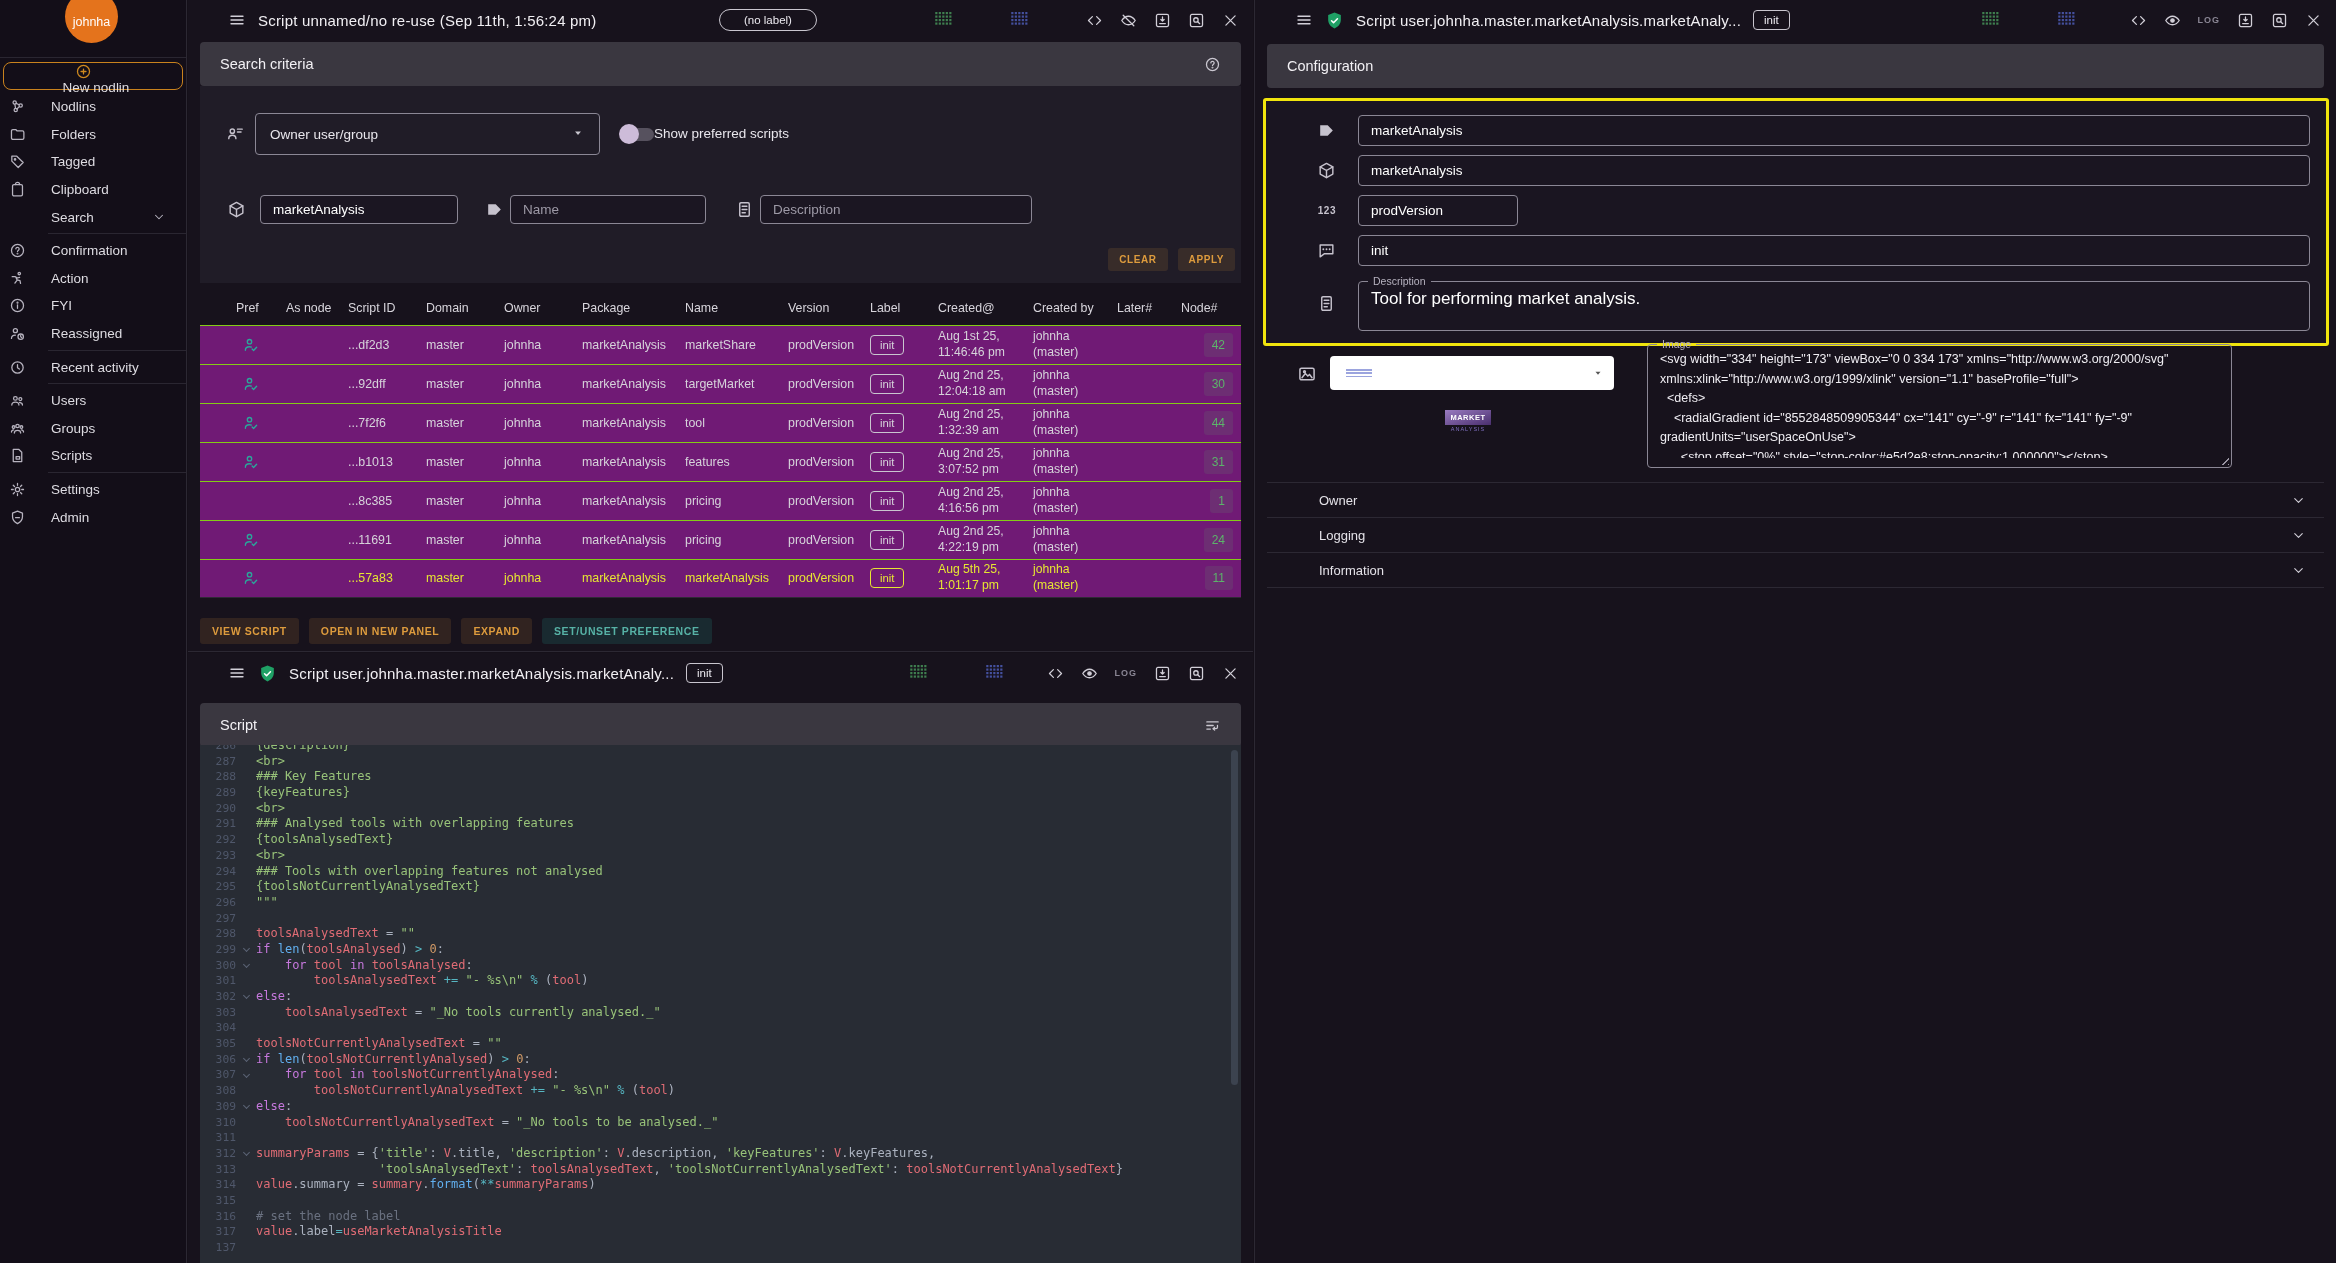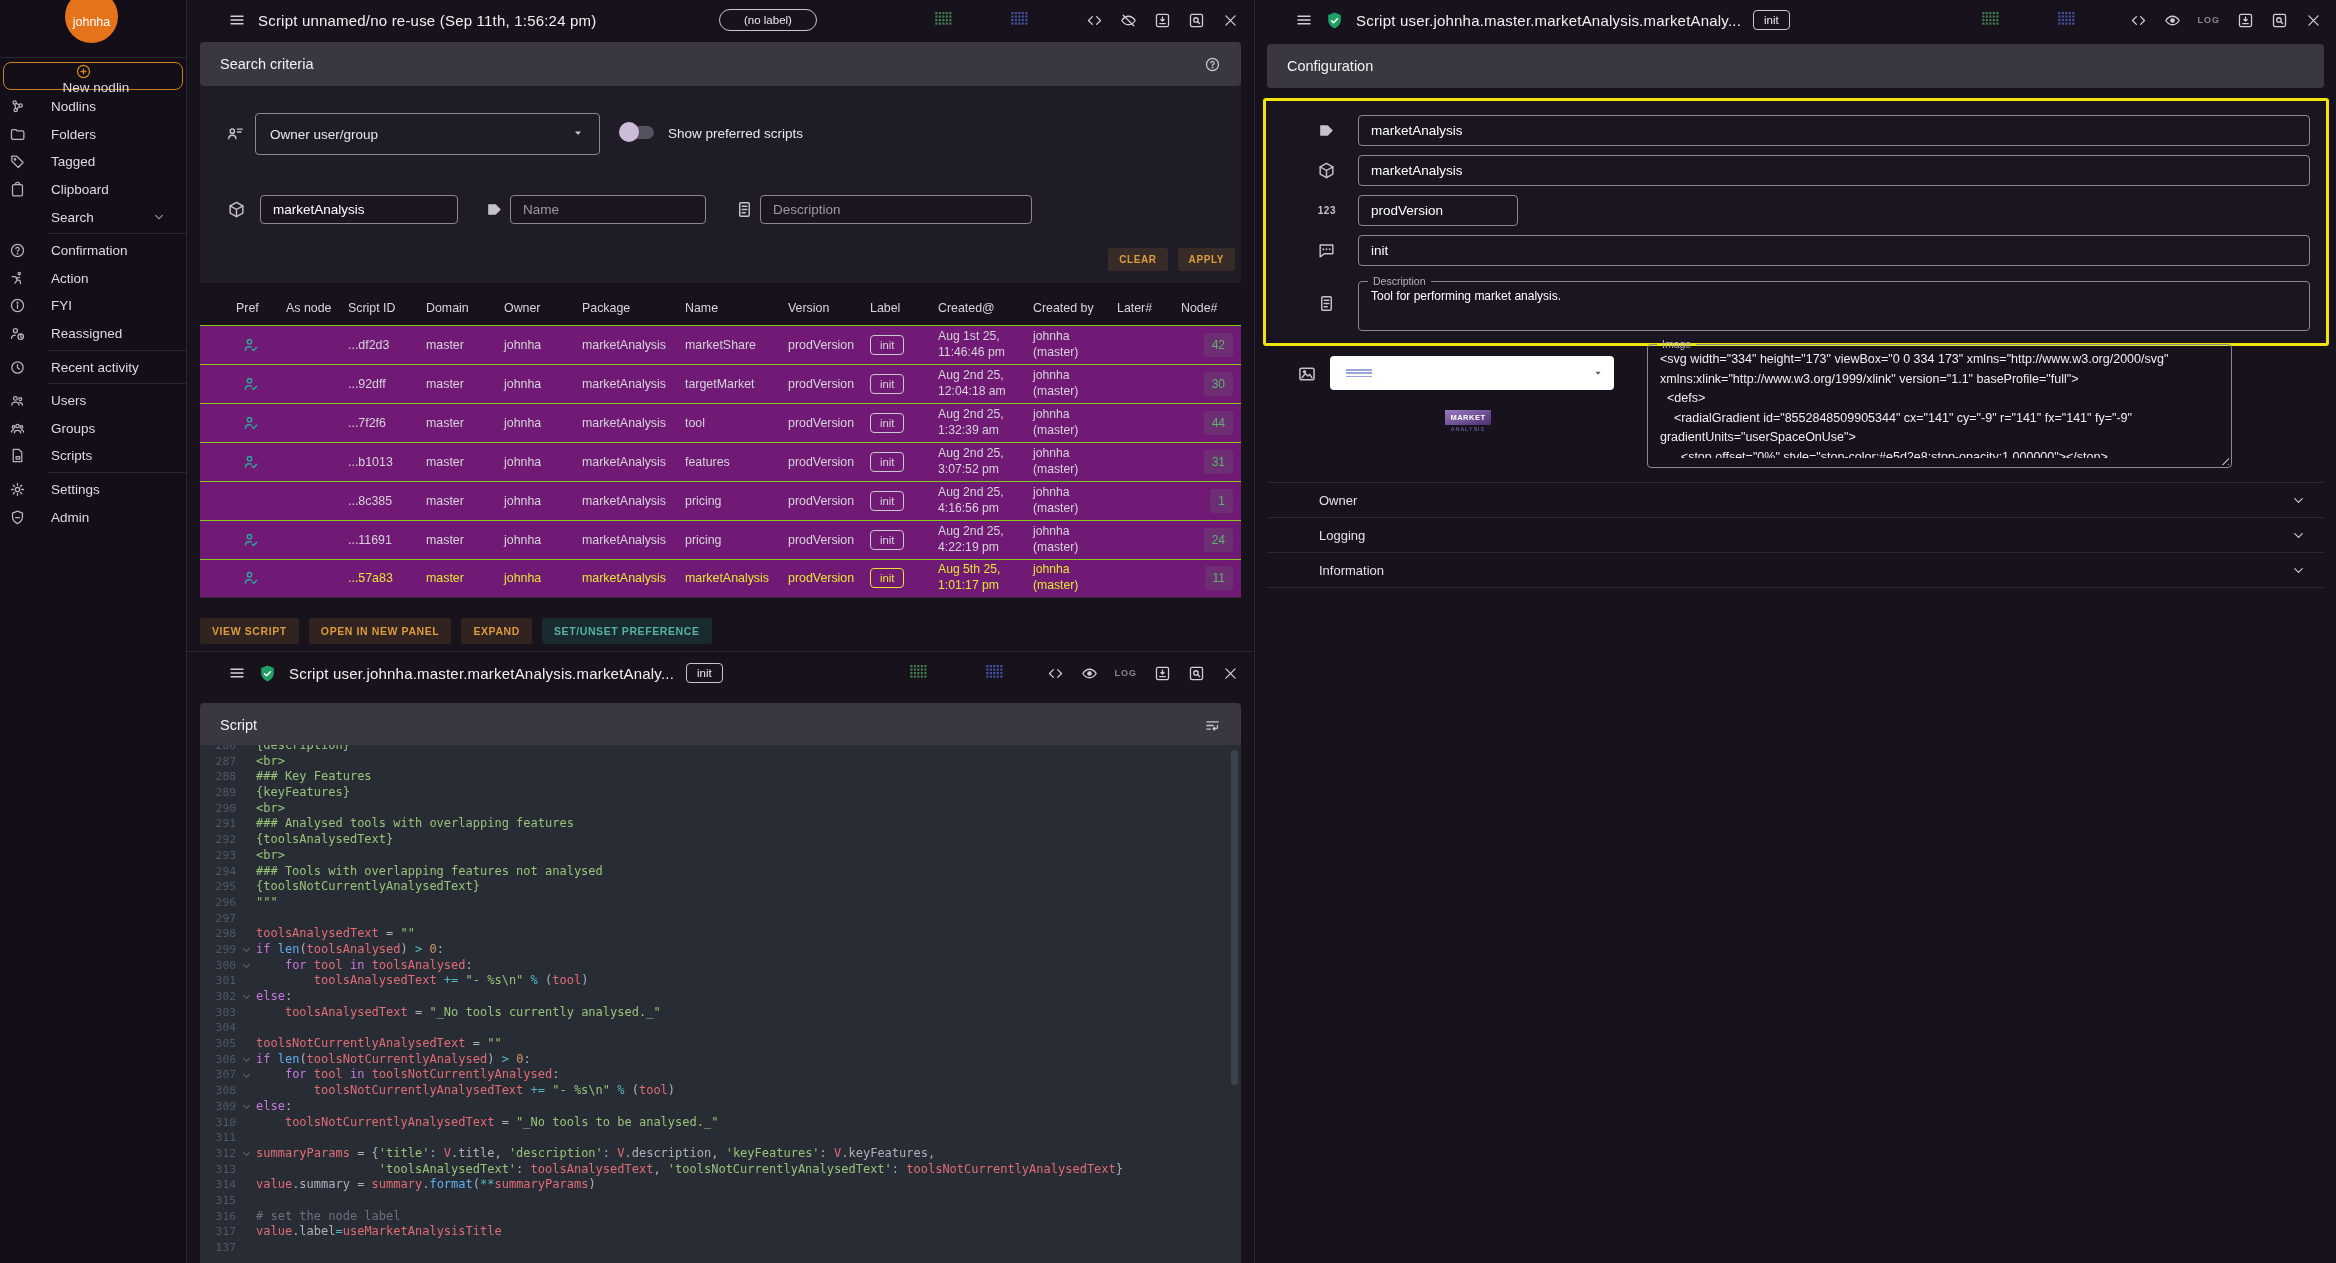--- a/index.html
+++ b/index.html
@@ -51,21 +51,21 @@
                  display:flex; align-items:center; padding:0 20px; font-size:14.5px; color:#f2f0f4; }
   .section-bar .bar-icon { margin-left:auto; color:#cac7d0; display:flex; }
   .section-bar .bar-icon svg { width:17px; height:17px; }
 
   
   .form-card { position:absolute; left:12px; top:86px; width:1041px; height:197px; background:#201c27; }
   .f-icon { position:absolute; color:#c6c2cd; display:flex; } .f-icon svg { width:19px; height:19px; }
   .dd { position:absolute; left:55px; top:27px; width:345px; height:42px; border:1px solid #8b8795; border-radius:4px;
         display:flex; align-items:center; justify-content:space-between; padding:0 14px; font-size:13.5px; color:#e8e6ec; cursor:pointer; }
   .dd svg { width:14px; height:14px; color:#cac7d0; }
-  .toggle-wrap { position:absolute; left:422px; top:40px; display:flex; align-items:flex-start; gap:14px; }
+  .toggle-wrap { position:absolute; left:422px; top:40px; display:flex; align-items:flex-end; gap:0; }
   .toggle { position:relative; width:32px; height:13px; border-radius:7px; background:#56515e; cursor:pointer; }
   .toggle .knob { position:absolute; left:-3px; top:-4px; width:20px; height:20px; border-radius:50%; background:#cdbcd9; }
   .toggle-label { font-size:13.5px; color:#e8e6ec; }
   .inp { background:#1b1622; border:1px solid #8b8795; border-radius:4px; color:#fff; font-size:13.5px; padding:0 12px; font-family:inherit; outline:none; }
   .inp::placeholder { color:#9d99a6; }
   .form-card .inp { position:absolute; top:109px; height:29px; }
   .btn { border:none; border-radius:3px; font-family:inherit; font-weight:600; letter-spacing:.6px; cursor:pointer;
          background:rgba(221,155,61,.13); color:#dd9b3d; }
   .form-btns { position:absolute; right:6px; top:162px; display:flex; gap:10px; }
   .form-btns .btn { font-size:10px; padding:6px 11px;text-align:center; }
@@ -105,21 +105,21 @@
   .hl-box { position:absolute; left:8px; top:98px; width:1066px; height:248px; border:3px solid #f0e40d; border-radius:3px;
             background:#1a1521; padding:14px 16px 10px 46px; }
   .cfg-row { display:flex; align-items:center; margin-bottom:9px; }
   .cfg-icon { width:24px; display:flex; color:#c6c2cd; margin-right:22px; flex:none; align-items:center; justify-content:flex-end; }
   .cfg-icon svg { width:19px; height:19px; }
   .cfg-row .inp { height:31px; flex:1; background:transparent; }
   .cfg-row .inp.narrow { flex:none; width:160px; }
   fieldset.fld { border:1px solid #8b8795; border-radius:4px; background:transparent; }
   fieldset.fld legend { font-size:10.5px; color:#b6b2bf; margin-left:9px; padding:0 5px; }
   .desc-fld { flex:1; height:56px; }
-  .desc-fld .fld-text { font-size:12px; color:#fff; padding:2px 12px 6px 12px; }
+  .desc-fld .fld-text { font-size:17px; color:#fff; padding:2px 12px 6px 12px; }
   .img-row { position:absolute; left:0; top:352px; width:100%; }
   .img-icon { position:absolute; left:42px; top:12px; color:#c6c2cd; display:flex; } .img-icon svg { width:20px; height:20px; }
   .img-select { position:absolute; left:75px; top:4px; width:284px; height:34px; background:#fff; border-radius:4px;
                 display:flex; align-items:center; padding:0 10px; cursor:pointer; }
   .img-select .caret { margin-left:auto; color:#555; display:flex; } .img-select .caret svg { width:12px; height:12px; }
   .sel-preview { width:26px; height:8px; margin-left:6px;
                  background:repeating-linear-gradient(#8a94d8 0 1.6px, transparent 1.6px 3.4px); opacity:.85; }
   .img-logo { position:absolute; left:190px; top:58px; width:46px; text-align:center; }
   .img-logo .l1 { background:linear-gradient(160deg,#9a7cc1,#4a2f6e); color:#fff; font-size:7.5px; font-weight:700; letter-spacing:.5px; padding:3px 2px; }
   .img-logo .l2 { color:#7f6fc0; font-size:5.5px; letter-spacing:1px; margin-top:1px; }

